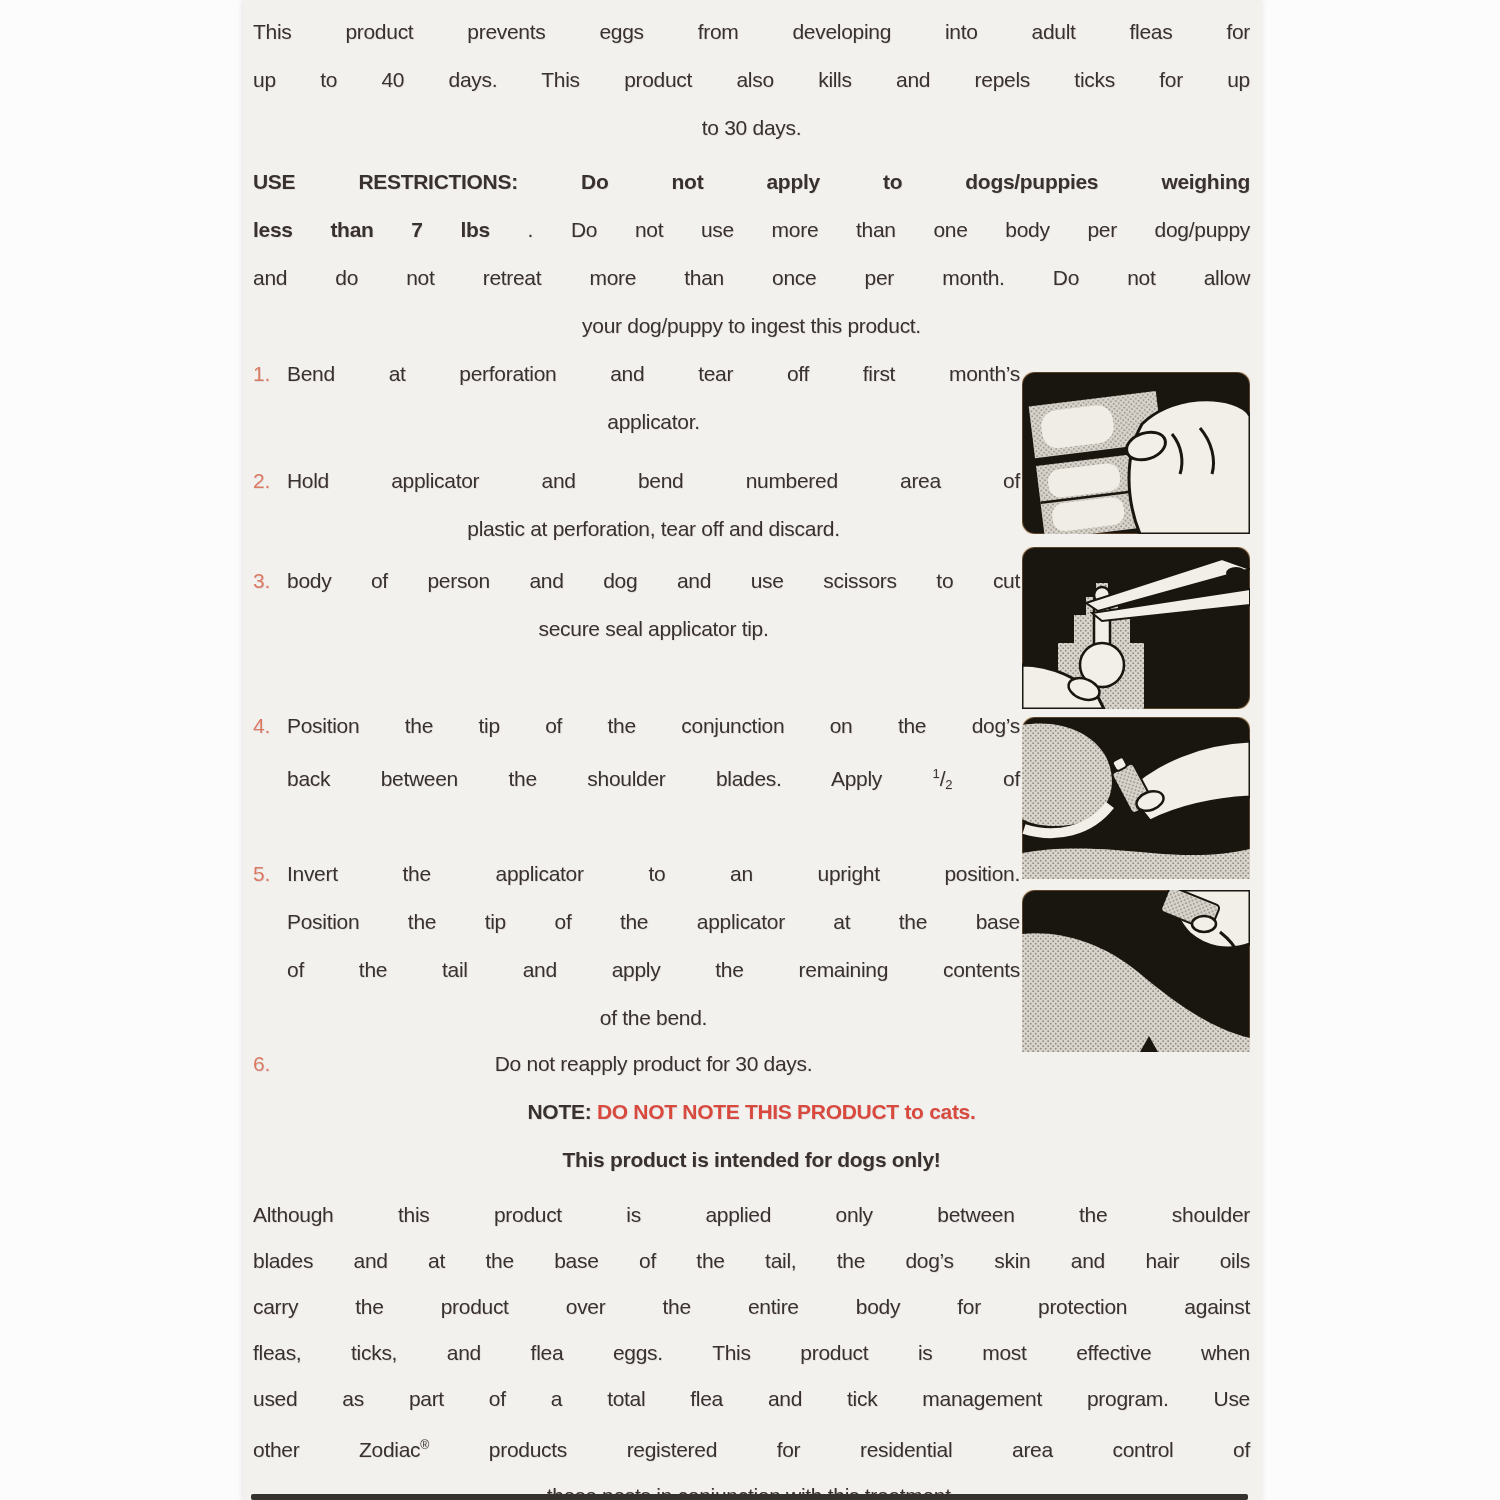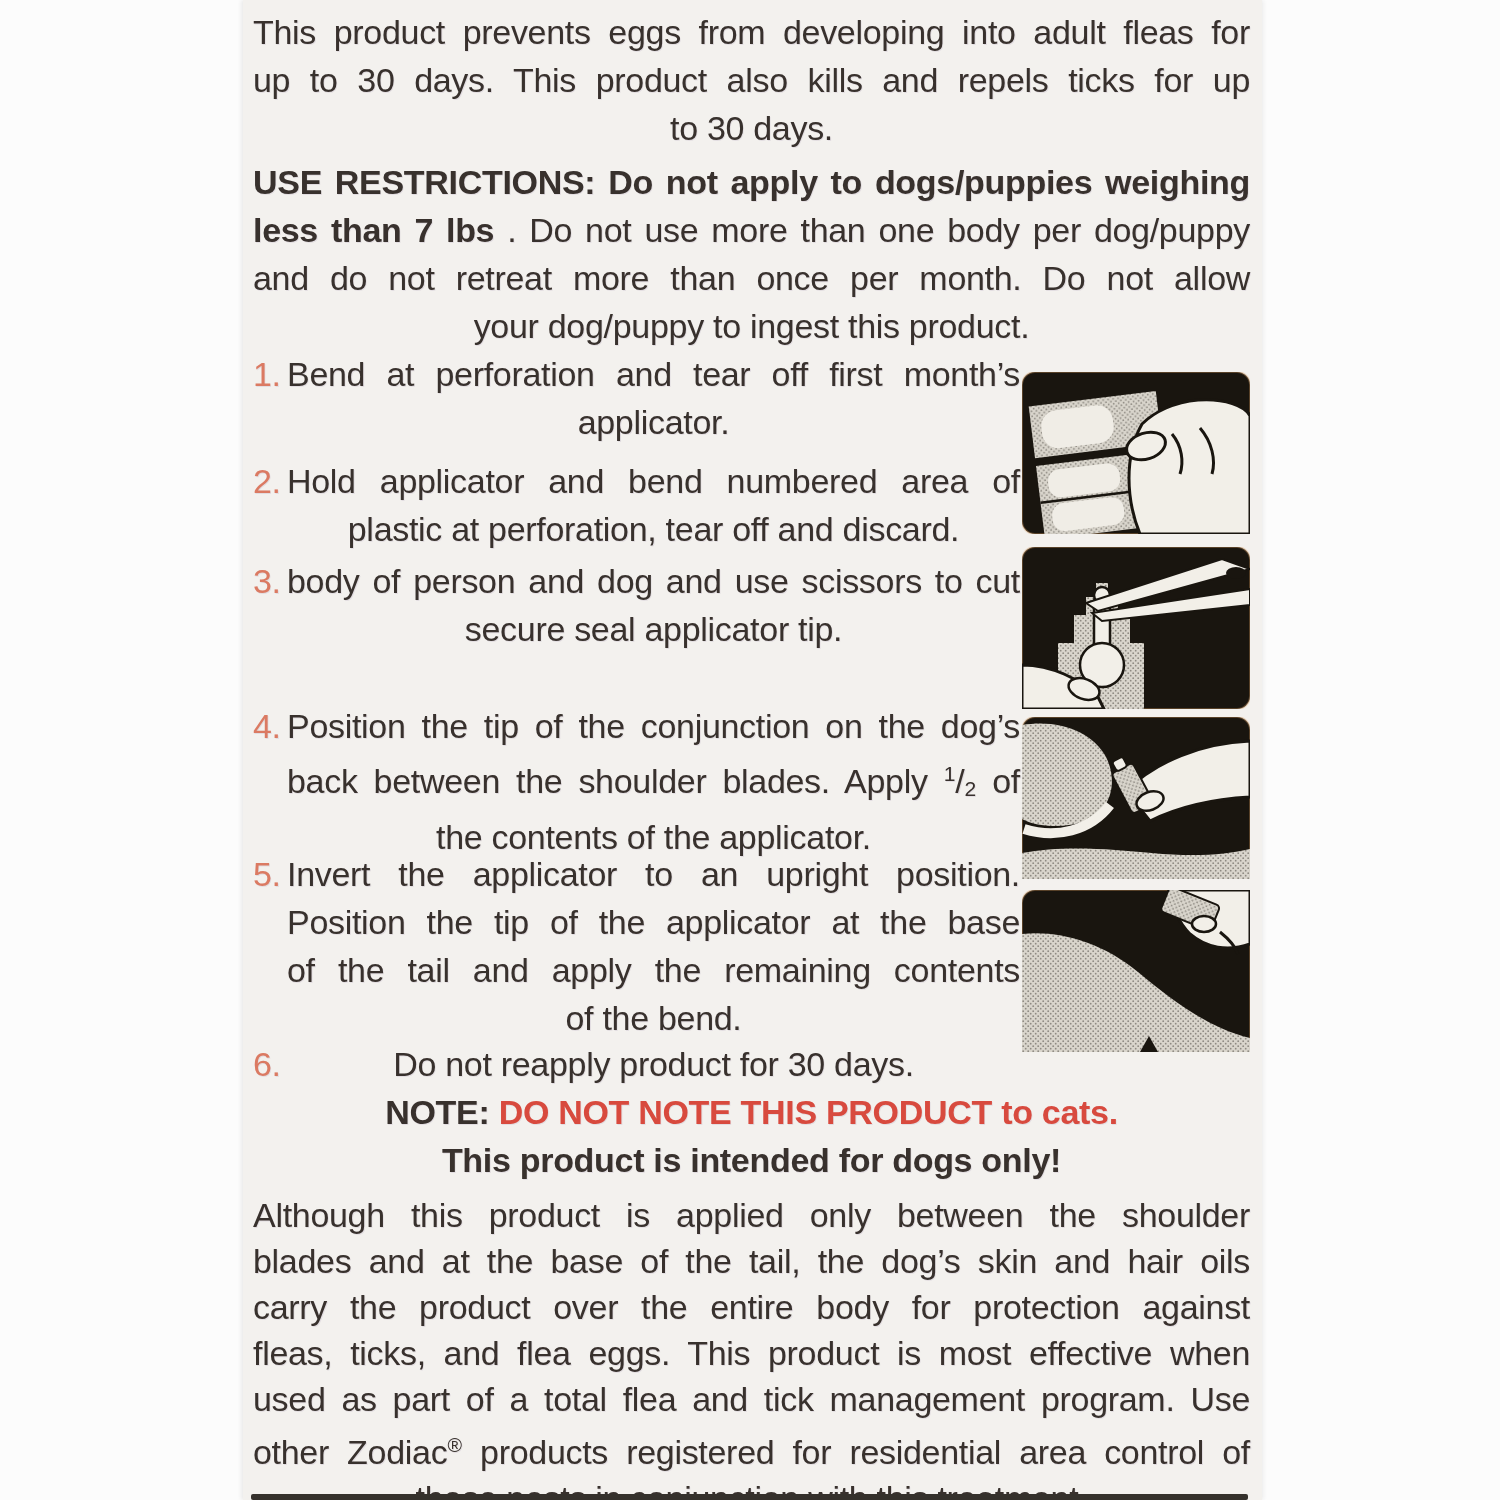--- a/index.html
+++ b/index.html
@@ -15,21 +15,21 @@
     width:1500px;height:1500px;background:var(--page-bg);
     font-family:"Liberation Sans","DejaVu Sans",sans-serif;
   }
   .page{position:relative;width:1500px;height:1500px;overflow:hidden;}
   .label{
     position:absolute;left:243px;top:0;width:1019px;height:1500px;
     background:var(--label-bg);
     box-shadow:-2px 0 4px rgba(0,0,0,0.07), 2px 0 4px rgba(0,0,0,0.05);
   }
   .blk{
-    position:absolute;color:var(--text);font-size:34px;letter-spacing:-0.3px;
+    position:absolute;color:var(--text);font-size:21px;letter-spacing:-0.3px;
     text-shadow:0.8px 0.8px 0 rgba(106,86,130,0.12);
   }
   .para{left:10px;width:997px;line-height:48px;}
   .ln{text-align:center;}
   .ln.j{text-align:justify;text-align-last:justify;}
   .step{left:10px;width:767px;line-height:48px;}
   .step .num{position:absolute;left:0;top:0;color:var(--step-number);}
   .step .stx{margin-left:34px;}
   b{font-weight:700;}
   .warn{color:var(--warning-red);font-weight:700;}
@@ -65,21 +65,21 @@
       <circle cx="3.7" cy="3.7" r="0.9" fill="#8e8a82"></circle>
     </pattern>
   </defs>
 </svg>
 
 <div class="page">
   <div class="label">
 
     <div class="blk para pos-intro">
       <div class="ln j">This product prevents eggs from developing into adult fleas for</div>
-      <div class="ln j">up to 30 days. This product also kills and repels ticks for up</div>
+      <div class="ln j">up to 40 days. This product also kills and repels ticks for up</div>
       <div class="ln">to 30 days.</div>
     </div>
 
     <div class="blk para pos-restr">
       <div class="ln j"><b>USE RESTRICTIONS:</b> <b>Do not apply to dogs/puppies weighing</b></div>
       <div class="ln j"><b>less than 7 lbs</b><span> . Do not use more than one body per dog/puppy</span></div>
       <div class="ln j">and do not retreat more than once per month.  Do not allow</div>
       <div class="ln">your dog/puppy to ingest this product.</div>
     </div>
 
@@ -105,21 +105,20 @@
         <div class="ln j">body of person and dog and use scissors to cut</div>
         <div class="ln">secure seal applicator tip.</div>
       </div>
     </div>
 
     <div class="blk step pos-s4">
       <span class="num">4.</span>
       <div class="stx">
         <div class="ln j">Position the tip of the conjunction on the dog’s</div>
         <div class="ln j"><span>back between the shoulder blades. Apply </span><sup class="fr">1</sup><span>/</span><sub class="fr">2</sub><span> of</span></div>
-        <div class="ln">the contents of the applicator.</div>
       </div>
     </div>
 
     <div class="blk step pos-s5">
       <span class="num">5.</span>
       <div class="stx">
         <div class="ln j">Invert the applicator to an upright position.</div>
         <div class="ln j">Position the tip of the applicator at the base</div>
         <div class="ln j">of the tail and apply the remaining contents</div>
         <div class="ln">of the bend.</div>

